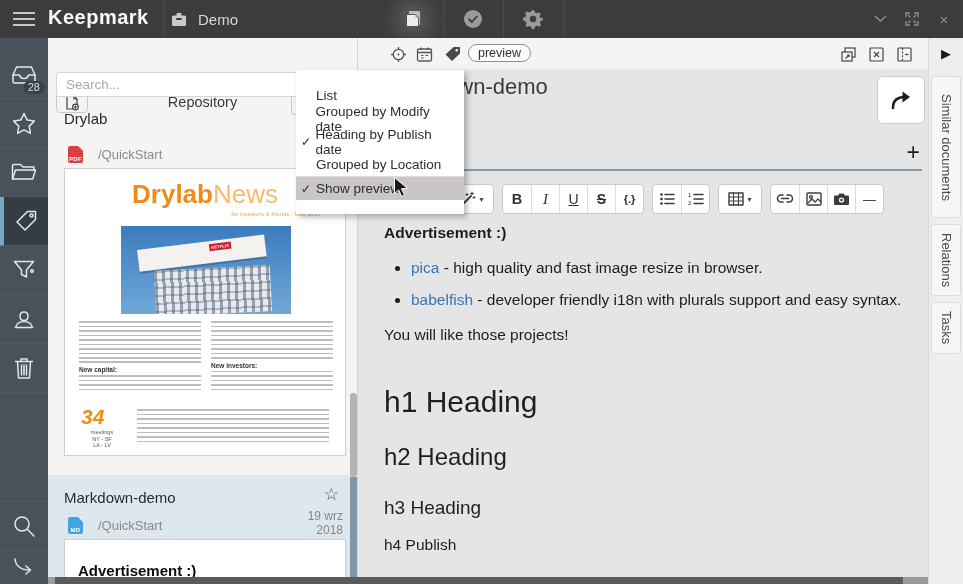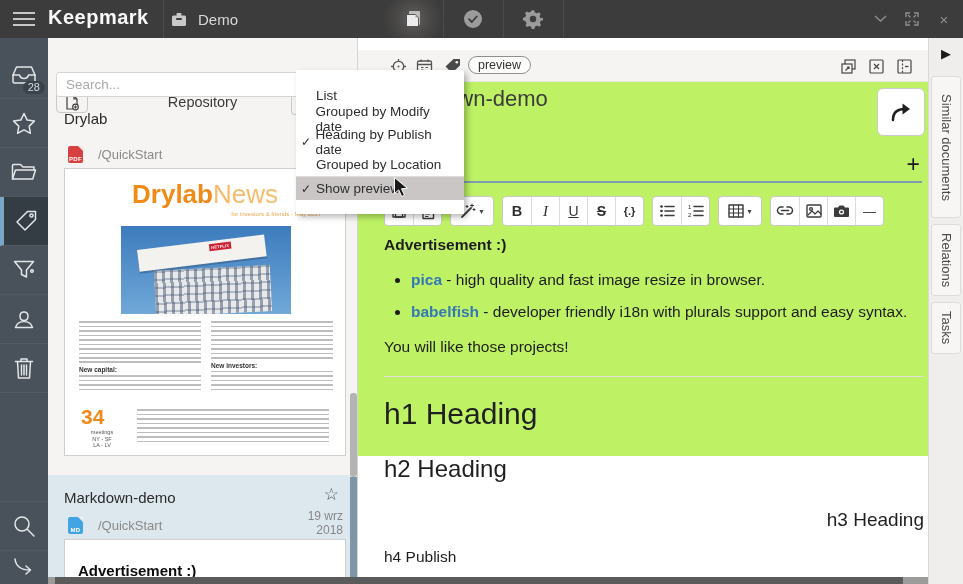--- a/index.html
+++ b/index.html
@@ -57,37 +57,37 @@
   .logo .b{font-weight:bold;color:#f28a17;}
   .logo .l{font-weight:300;color:#f8bb6a;}
   .logo-sub{position:absolute;right:24px;top:42px;font-size:6px;color:#eda84f;}
   .photo{position:absolute;left:56px;top:57px;width:170px;height:88px;background:linear-gradient(180deg,#3c7bbd 0%,#70a8d8 100%);overflow:hidden;}
   .slab{position:absolute;left:16px;top:24px;width:128px;height:22px;background:#f3f2ef;transform:rotate(-7deg);transform-origin:left top;box-shadow:0 2px 0 rgba(40,60,90,.35);}
   .nfx{position:absolute;right:34px;top:3px;background:#c23; color:#fff;font-size:4px;padding:1px 2px;font-weight:bold;letter-spacing:.2px;}
   .bbody{position:absolute;left:34px;top:42px;width:116px;height:46px;background:#e8e9ea;background-image:repeating-linear-gradient(90deg,rgba(50,70,100,.45) 0 3px,transparent 3px 8px),repeating-linear-gradient(180deg,rgba(50,70,100,.30) 0 2px,transparent 2px 8px);transform:rotate(-3deg);}
   .lines{background-image:repeating-linear-gradient(180deg,#bdbdbb 0 1.5px,transparent 1.5px 4.5px);}
   .pcol{position:absolute;top:152px;width:122px;}
   .pcol .mini-h{font-size:6.5px;font-weight:bold;color:#333;margin:3px 0 2px;}
-  .stat-num{position:absolute;left:16px;top:238px;font-size:21px;font-weight:bold;color:#f28a17;line-height:20px;}
+  .stat-num{position:absolute;left:16px;top:238px;font-size:21px;font-weight:bold;color:#f28a17;line-height:20px;font-style:italic;}
   .stat-cap{position:absolute;left:14px;top:260px;width:46px;font-size:5.5px;color:#555;line-height:6.5px;text-align:center;}
   .stat-lines{position:absolute;left:72px;top:240px;width:192px;height:34px;}
 
   .mdsel{position:absolute;left:0;top:437px;width:303px;height:109px;background:#dde8ee;}
   .md-title{position:absolute;left:16px;top:14px;font-size:15px;color:#2b2b2b;}
   .md-star{position:absolute;right:12px;top:9px;font-size:17px;color:#555;}
   .md-docrow{position:absolute;left:20px;top:42px;display:flex;align-items:center;gap:15px;}
   .md-date{position:absolute;right:8px;top:34px;text-align:right;font-size:12px;color:#84878a;line-height:14px;}
   .mdcard{position:absolute;left:16px;top:64px;width:282px;height:45px;background:#fff;border:1px solid #cfcfcd;box-sizing:border-box;overflow:hidden;}
   .mdcard .adv{position:absolute;left:13px;top:22px;font-size:15px;font-weight:bold;color:#0d0d0d;}
 
   .vthumb{position:absolute;left:302px;top:355px;width:7px;height:84px;background:#b3b3b1;border-radius:3px;}
   .vslate{position:absolute;left:302px;top:439px;width:7px;height:107px;background:#7e96a7;}
 
   
-  .main{position:absolute;left:358px;top:50px;width:570px;height:406px;background:#bef264;}
+  .main{position:absolute;left:358px;top:38px;width:570px;height:546px;background:#e5e5e5;}
   .main-strip{position:absolute;left:0;top:0;width:570px;height:32px;background:#f5f4f2;border-bottom:1px solid #eae9e7;box-sizing:border-box;}
   .strip-ic{position:absolute;top:8px;color:#555;}
   .chip{position:absolute;left:110px;top:6px;border:1px solid #8f8f8d;border-radius:9px;padding:1px 9px;font-size:12.5px;color:#333;background:#fdfdfc;}
   .doc-title{position:absolute;left:26px;top:36px;font-size:22px;color:#3c3c3c;}
   .share-btn{position:absolute;right:3px;top:38px;width:46px;height:46px;background:#fff;border:1px solid #ccc;border-radius:6px;display:flex;align-items:center;justify-content:center;}
   .addtag{position:absolute;right:8px;top:103px;font-size:23px;color:#1a1a1a;line-height:22px;font-weight:400;}
   .tagline{position:absolute;left:26px;top:131px;width:538px;height:2px;background:#7f9db2;}
 
   .etoolbar{position:absolute;left:26px;top:146px;display:flex;gap:8px;}
   .egrp{display:flex;border:1px solid #c9c9c9;border-radius:4px;background:#fff;}
@@ -99,26 +99,26 @@
   .glyph-u{text-decoration:underline;font-size:14px;}
   .glyph-s{text-decoration:line-through;font-weight:bold;font-size:14px;}
   .glyph-c{font-size:11px;font-weight:bold;}
   .caret{font-size:8px;color:#444;}
   .eico svg{stroke:#3c3c3c;fill:none;stroke-width:1.4;stroke-linecap:round;stroke-linejoin:round;}
 
   .doc{position:absolute;left:26px;top:186px;width:540px;color:#1d1d1d;font-size:15.5px;}
   .doc .advh{font-weight:bold;margin:0 0 13px;}
   .doc ul{margin:0 0 14px;padding-left:27px;}
   .doc li{margin-bottom:7px;line-height:25px;}
-  .doc a{color:#3478b6;font-weight:bold;text-decoration:none;}
+  .doc a{color:#3478b6;font-weight:normal;text-decoration:none;}
   .doc .closing{margin:0 0 20px;}
   .doc hr{border:none;border-top:1px solid #e0e0de;margin:10px 0 0;}
   .doc .h1{font-size:30px;margin-top:20px;color:#1f1f1f;}
   .doc .h2{font-size:24px;margin-top:24px;color:#1f1f1f;}
-  .doc .h3{font-size:19px;margin-top:26px;color:#1f1f1f;text-align:right;}
+  .doc .h3{font-size:19px;margin-top:26px;color:#1f1f1f;}
   .doc .h4{font-size:15.5px;margin-top:17px;color:#1f1f1f;}
 
   
   .rightbar{position:absolute;left:928px;top:38px;width:35px;height:546px;background:#efeeec;border-left:1px solid #d8d8d6;box-sizing:border-box;}
   .play{position:absolute;left:0;top:8px;width:100%;text-align:center;font-size:13px;color:#1a1a1a;}
   .rtabs{position:absolute;left:2px;top:38px;width:30px;display:flex;flex-direction:column;gap:6px;}
   .rtab{writing-mode:vertical-rl;display:flex;align-items:center;justify-content:center;background:#f7f6f4;border:1px solid #dcdcda;border-radius:3px;color:#4a4a4a;font-size:13px;box-sizing:border-box;}
 
   
   .menu{position:absolute;left:296px;top:70px;width:168px;background:#fff;box-shadow:3px 3px 6px rgba(0,0,0,.28);z-index:50;padding:14px 0;}

